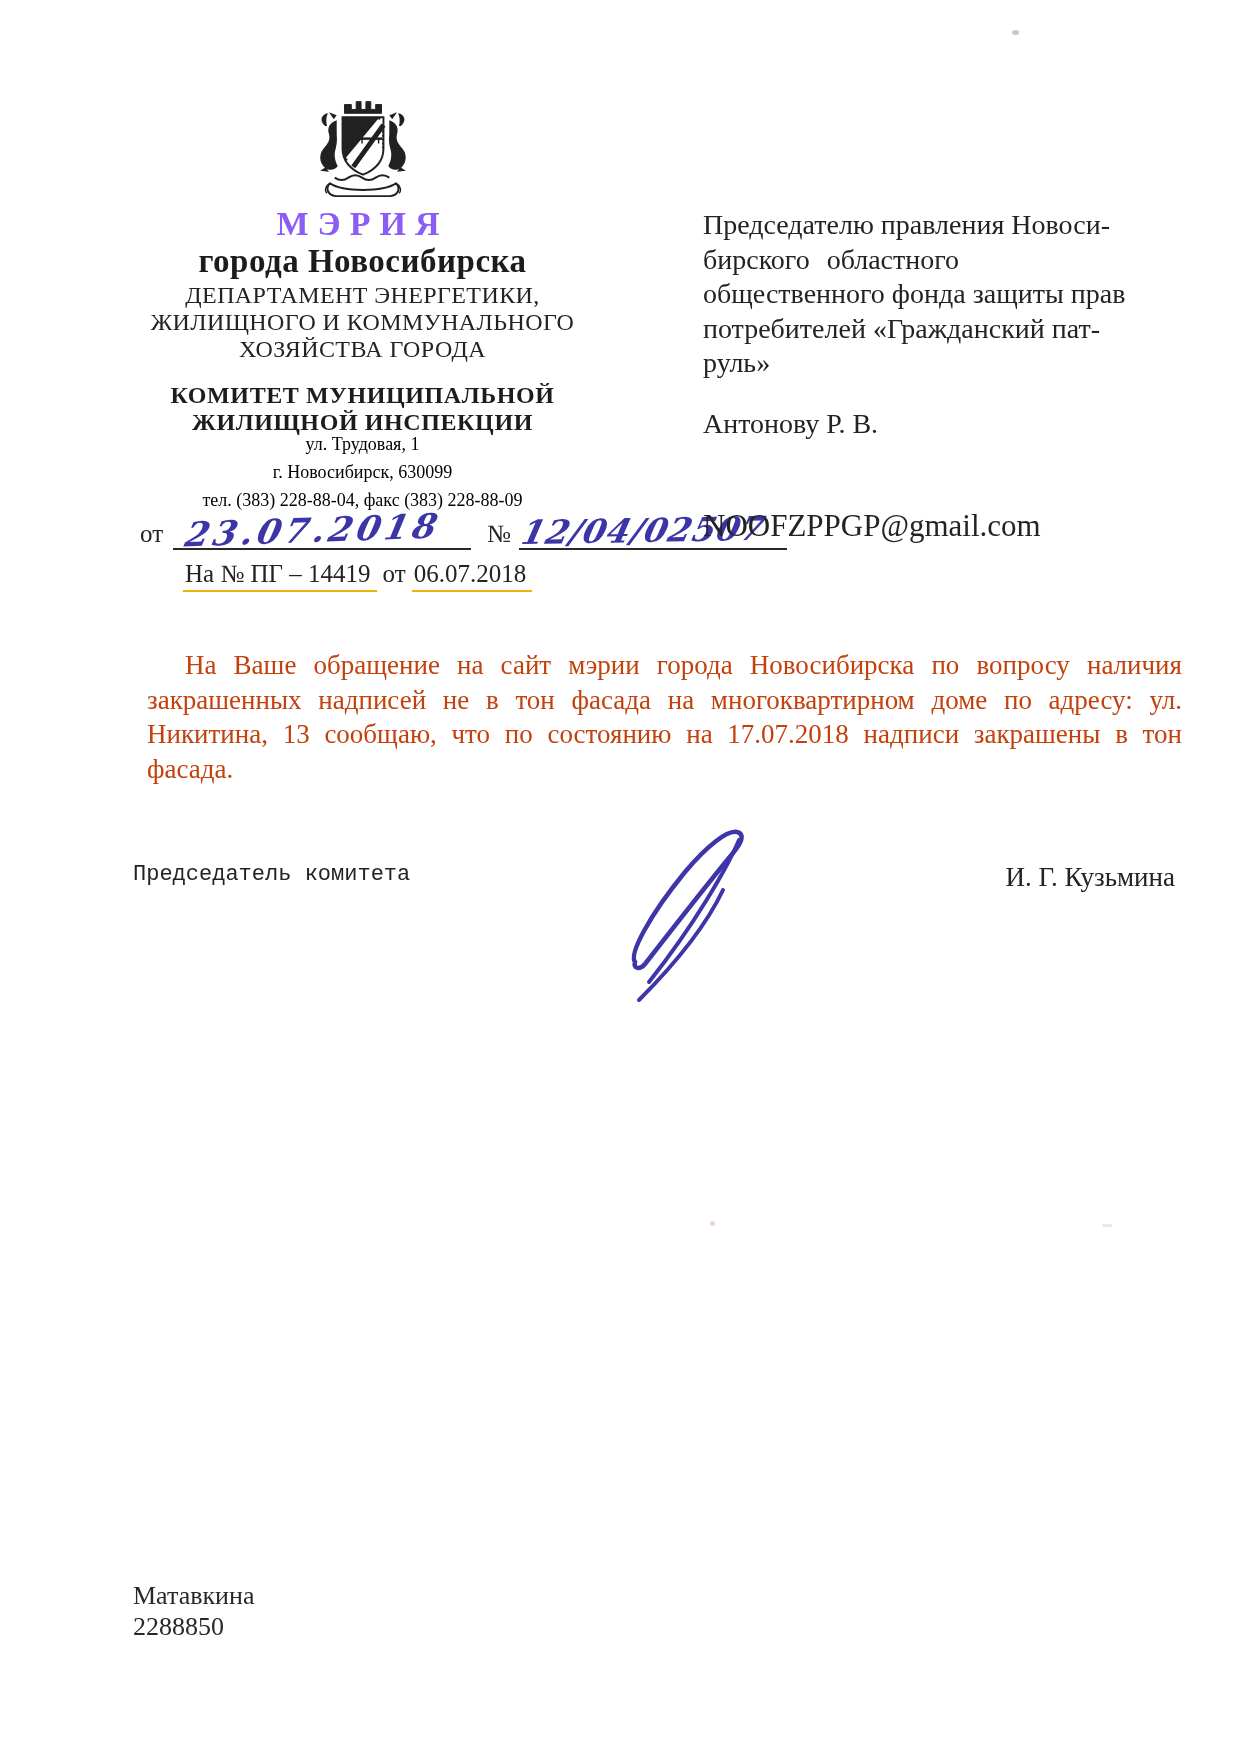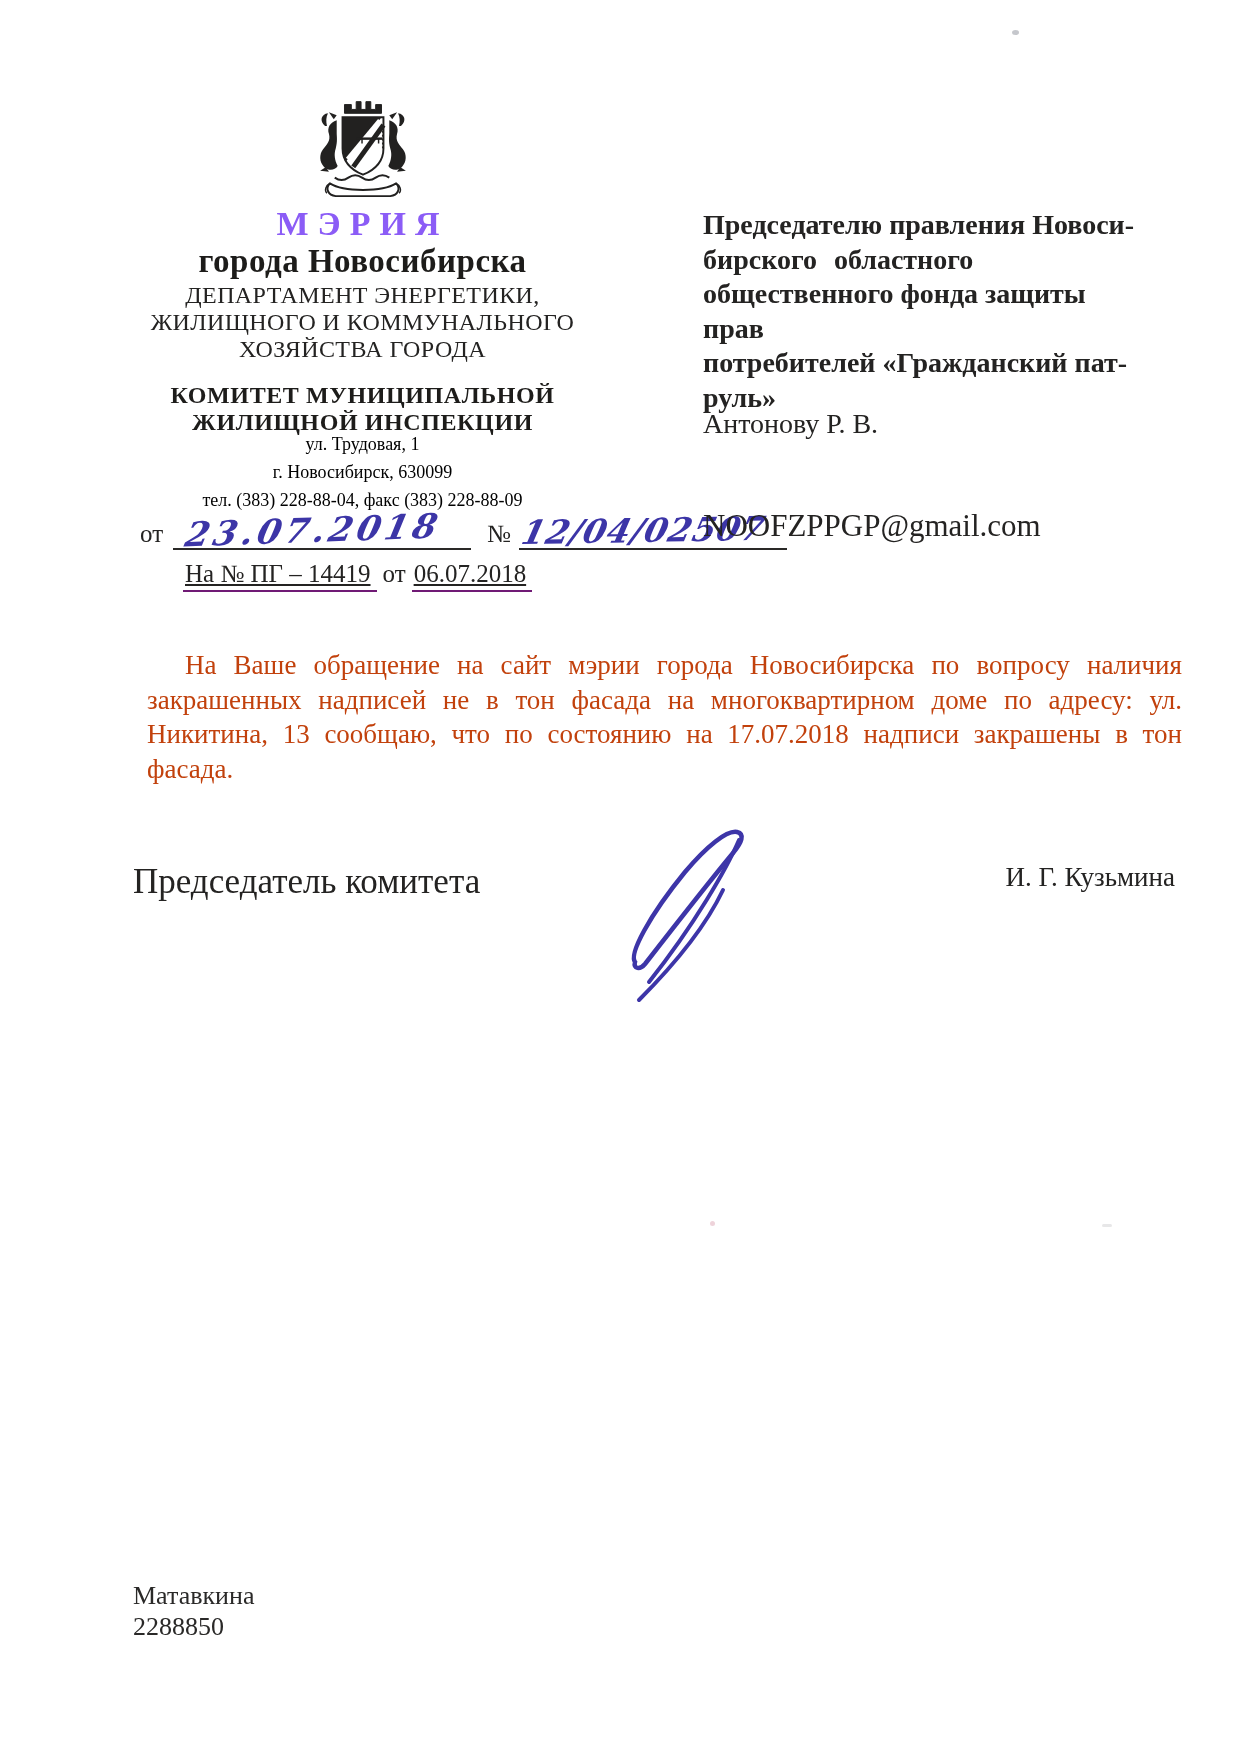--- a/index.html
+++ b/index.html
@@ -56,41 +56,41 @@
   .hand-num {
     position: absolute; left: 4px; bottom: -2px;
     font-size: 33px; letter-spacing: 1px;
     transform: skewX(-14deg) rotate(-1deg);
   }
 
   .reply-row {
     left: 183px; top: 560px; width: 520px;
     font-size: 25px; color: #242322;
   }
-  .reply-underlined { border-bottom: 2px solid #701a75; padding: 0 6px 3px 2px; text-decoration: underline; }
+  .reply-underlined { border-bottom: 2px solid #eab308; padding: 0 6px 3px 2px; }
   .reply-plain { padding: 0 6px 3px 6px; }
 
   
   .recipient { left: 703px; top: 208px; width: 450px; }
-  .recipient-line { font-size: 28px; line-height: 34.5px; color: #242322; font-weight: bold; }
+  .recipient-line { font-size: 28px; line-height: 34.5px; color: #242322; }
   .recipient-line.wide { word-spacing: 10px; }
   .recipient-name { left: 703px; top: 408px; font-size: 28px; color: #242322; }
   .recipient-email { left: 703px; top: 508px; font-size: 31px; color: #242322; }
 
   
   .body-par {
     left: 133px; top: 648px; width: 1035px;
     font-size: 27px; line-height: 34.5px;
     text-align: justify; text-indent: 38px;
     color: #c2410c;
     margin-left: 14px;
   }
 
   
-  .sign-title { left: 133px; top: 862px; font-size: 35px; color: #242322; }
+  .sign-title { left: 133px; top: 862px; font-size: 22px; color: #242322; font-family: Liberation Mono, monospace; }
   .sign-name  { left: 940px; top: 862px; width: 235px; text-align: right; font-size: 27px; color: #242322; }
   .sign-svg { left: 615px; top: 820px; }
 
   
   .footer { left: 133px; top: 1580px; font-size: 26px; line-height: 31px; color: #2a2928; }
 
   
   .emblem { left: 298px; top: 88px; width: 130px; height: 112px; }
 
   

